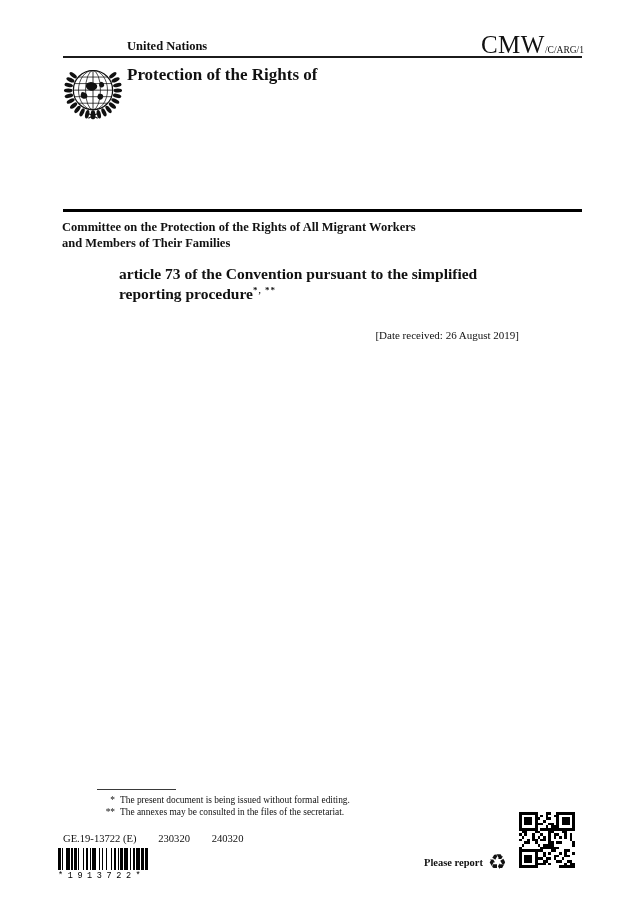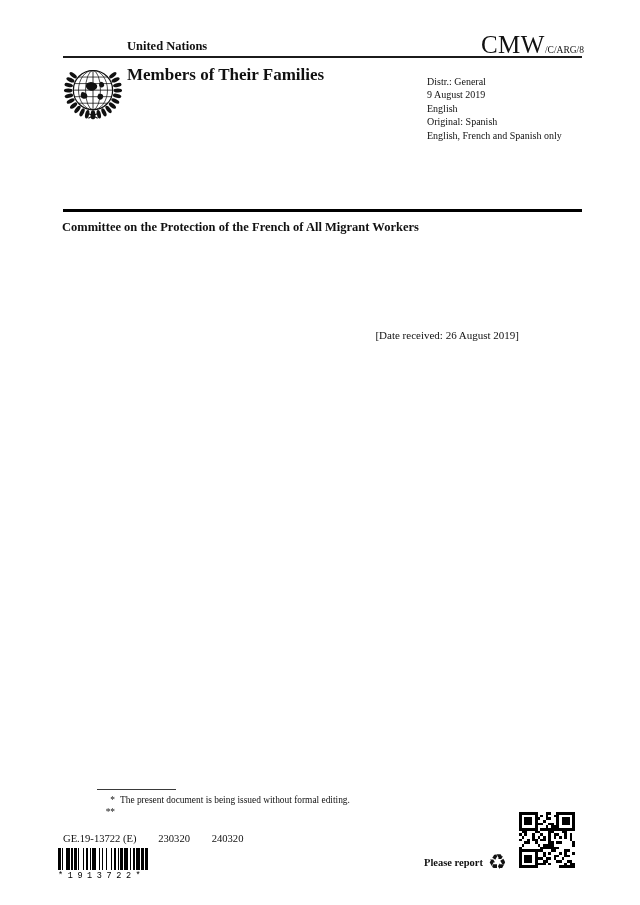--- a/index.html
+++ b/index.html
@@ -43,21 +43,21 @@
       grid-template-columns:repeat(21,1fr);grid-auto-rows:1fr;}
   .qr div{width:100%;height:100%;}
 </style>
 </head>
 <body>
 
 <div class="page">
 
   <div class="un-label">United Nations</div>
   <div class="doc-symbol">
-    <span class="sym-main">CMW</span><span class="sym-suffix">/C/ARG/8</span>
+    <span class="sym-main">CMW</span><span class="sym-suffix">/C/ARG/1</span>
   </div>
   <div class="header-rule"></div>
 
   <svg id="emblem-svg" class="emblem" viewBox="0 0 64 62">
       <circle cx="32" cy="29" r="21" fill="none" stroke="#111111" stroke-width="1.3"></circle>
       <line x1="11" y1="29" x2="53" y2="29" stroke="#111111" stroke-width="0.9"></line>
       <line x1="32" y1="8" x2="32" y2="50" stroke="#111111" stroke-width="0.9"></line>
       <line x1="16.34752415750147" y1="15" x2="47.65247584249853" y2="15" stroke="#111111" stroke-width="0.8"></line>
       <line x1="12.20101012677667" y1="22" x2="51.798989873223334" y2="22" stroke="#111111" stroke-width="0.8"></line>
       <line x1="12.20101012677667" y1="36" x2="51.798989873223334" y2="36" stroke="#111111" stroke-width="0.8"></line>
@@ -90,50 +90,47 @@
         <ellipse cx="25.76873400278135" cy="54.75696651533147" rx="2.1" ry="4.6" transform="rotate(-166.39999999999998 25.76873400278135 54.75696651533147)"></ellipse>
         <ellipse cx="38.23126599721865" cy="54.75696651533147" rx="2.1" ry="4.6" transform="rotate(166.39999999999998 38.23126599721865 54.75696651533147)"></ellipse>
         <ellipse cx="31.537511229411987" cy="55.49596392164437" rx="2.1" ry="4.6" transform="rotate(-179 31.537511229411987 55.49596392164437)"></ellipse>
         <ellipse cx="32.46248877058801" cy="55.49596392164437" rx="2.1" ry="4.6" transform="rotate(179 32.46248877058801 55.49596392164437)"></ellipse>
       </g>
       <line x1="27" y1="54" x2="37" y2="59" stroke="#111111" stroke-width="1.2"></line>
       <line x1="37" y1="54" x2="27" y2="59" stroke="#111111" stroke-width="1.2"></line>
     </svg>
 
   <div class="conv-title">
-    <div>Members of Their Families</div>
-  </div>
-
-  <div class="meta">
-    <div>Distr.: General</div>
-    <div>9 August 2019</div>
-    <div>English</div>
-    <div>Original: Spanish</div>
-    <div>English, French and Spanish only</div>
-  </div>
+    <div>Protection of the Rights of</div>
+  </div>
+
 
   <div class="thick-rule"></div>
 
   <div class="committee">
-    <div>Committee on the Protection of the French of All Migrant Workers</div>
+    <div>Committee on the Protection of the Rights of All Migrant Workers</div>
+    <div>and Members of Their Families</div>
   </div>
 
   <div class="report-title">
+    <div>article 73 of the Convention pursuant to the simplified</div>
+    <div><span>reporting procedure</span><sup>*, **</sup></div>
   </div>
 
   <div class="date-received">[Date received: 26 August 2019]</div>
 
   <div class="fn-rule"></div>
   <div class="footnotes">
     <div class="fn-row">
       <span class="fn-marker">*</span>
       <span>The present document is being issued without formal editing.</span>
     </div>
     <div class="fn-row">
       <span class="fn-marker">**</span>
+      <span>The annexes may be consulted in the files of the secretariat.</span>
     </div>
   </div>
 
   <div class="ge-line">
     <span>GE.19-13722 (E)</span>
     <span class="gap">230320</span>
     <span class="gap">240320</span>
   </div>
 
   <div class="barcode">

